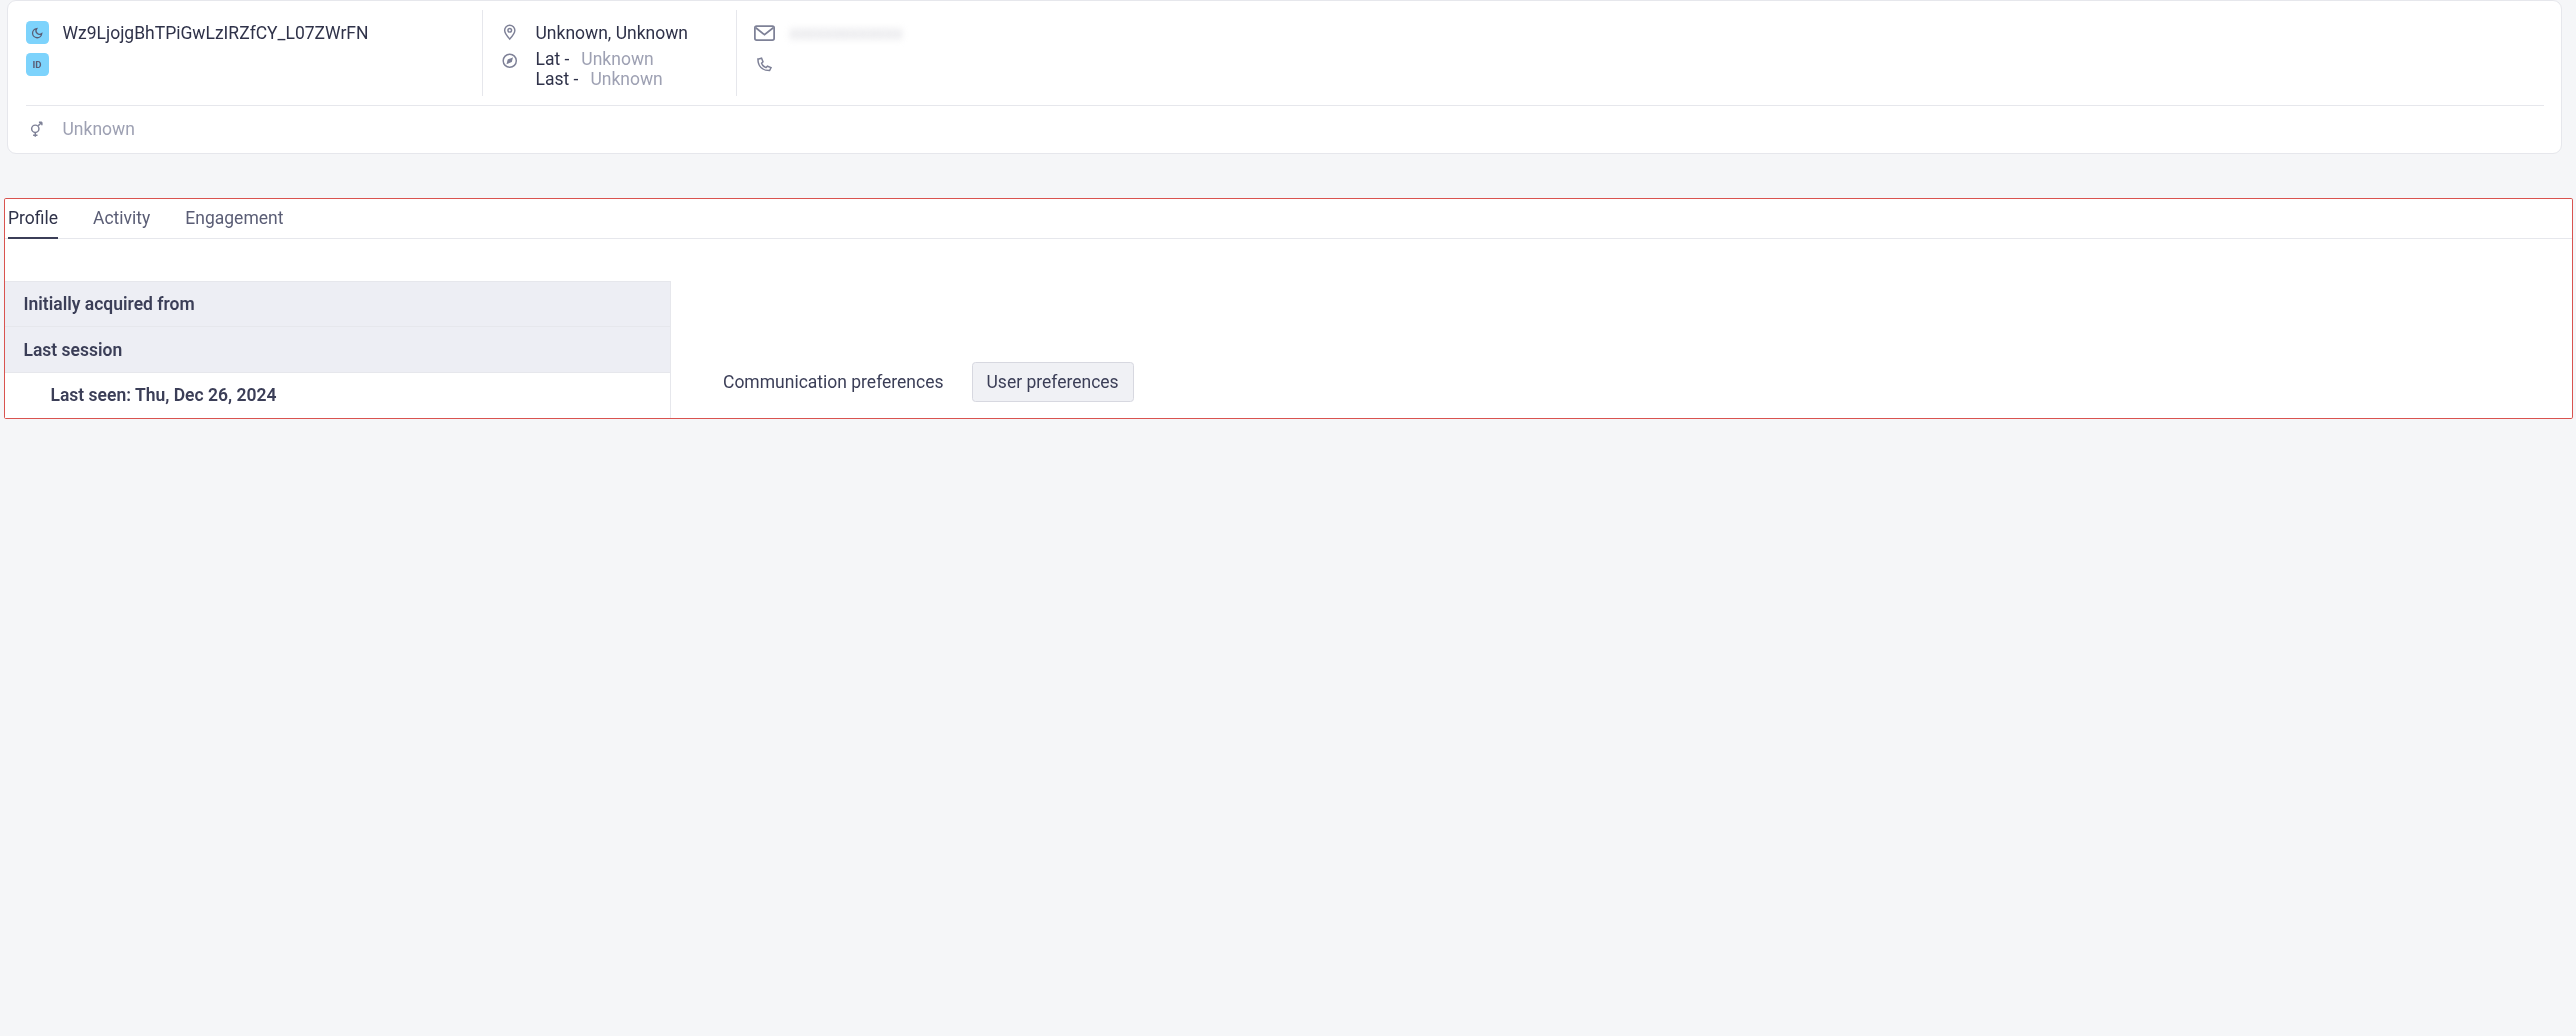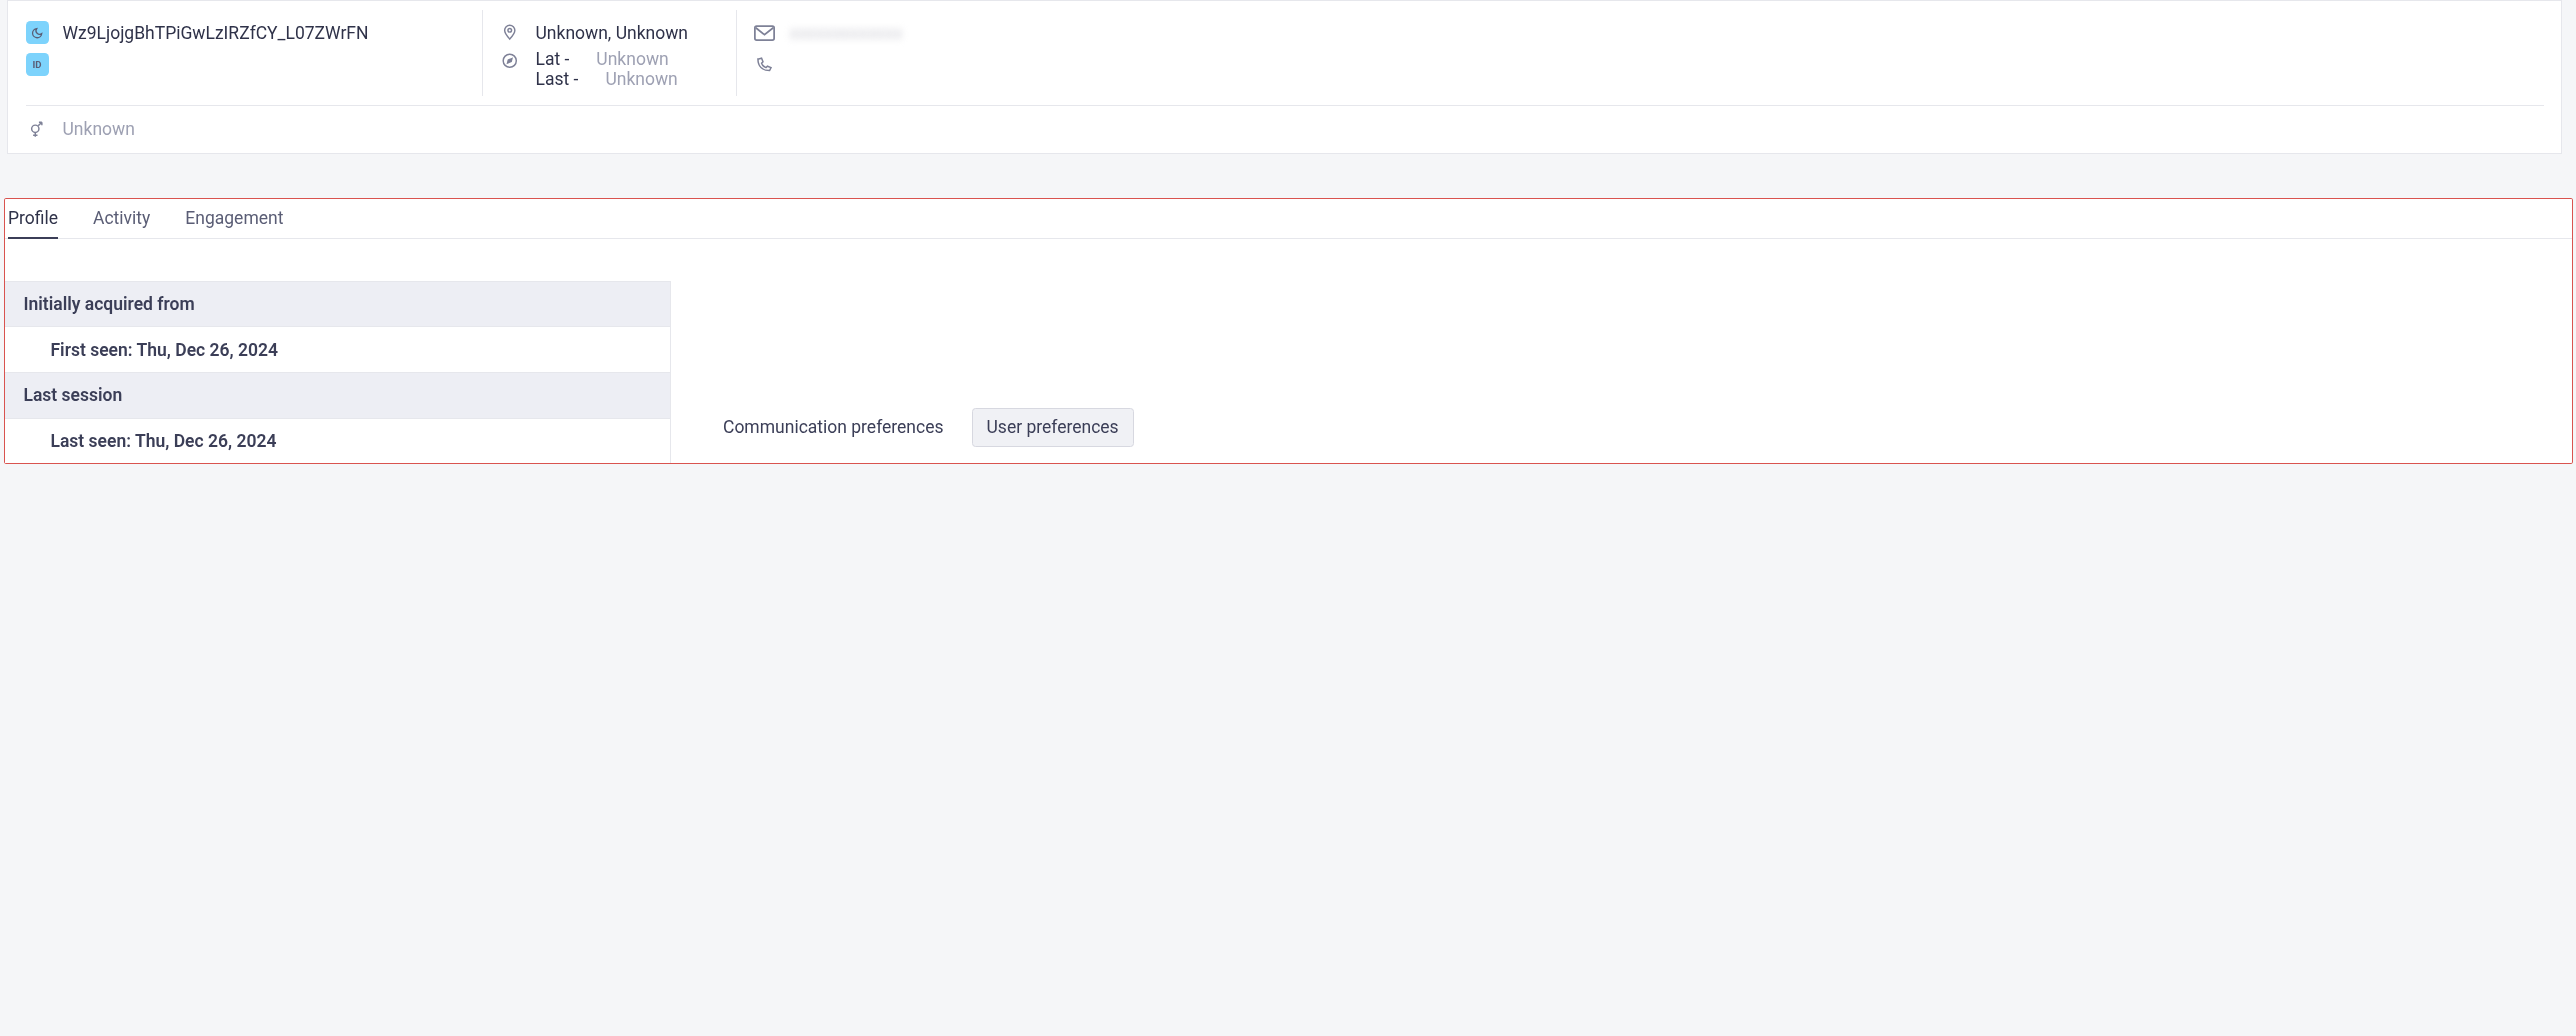--- a/index.html
+++ b/index.html
@@ -5,21 +5,21 @@
     * { box-sizing: border-box; margin: 0; padding: 0; }
     body {
       font-family: -apple-system, BlinkMacSystemFont, "Segoe UI", Roboto, sans-serif;
       background: #f5f6f8;
       color: #434761;
       font-size: 17.5px;
     }
     .card-top {
       background: #fff;
       border: 0.9px solid #e6e7ec;
-      border-radius: 0;
+      border-radius: 9px;
       margin: 0 14px 0 7px;
       padding: 0;
     }
     .info-columns {
       display: flex;
       padding: 8.8px 17.5px 8.8px 17.5px;
     }
     .col {
       padding: 7px 24.6px 7px 16px;
     }
@@ -60,21 +60,21 @@
     .text-muted { color: #9ea1b3; }
     .latlong-row {
       display: flex;
       align-items: flex-start;
       gap: 14px;
     }
     .latlong-labels {
       display: flex;
       flex-direction: column;
     }
-    .latlong-labels div { display: flex; gap: 27px; }
+    .latlong-labels div { display: flex; gap: 12px; }
     .divider {
       border-top: 0.9px solid #e6e7ec;
       margin: 0 17.5px;
     }
     .gender-row {
       padding: 12.3px 17.5px 12.3px 17.5px;
       display: flex;
       align-items: center;
       gap: 14px;
     }
@@ -253,24 +253,20 @@
 <div class="highlight-frame">
   <div class="tabs">
     <div class="tab active">Profile</div>
     <div class="tab">Activity</div>
     <div class="tab">Engagement</div>
   </div>
 
   <div class="profile-body">
     <div class="left-panel">
       <div class="section-header">Initially acquired from</div>
-      <div class="section-item">
-        <span>First seen:</span>
-        <span>Thu, Dec 26, 2024</span>
-      </div>
       <div class="section-header">Last session</div>
       <div class="section-item" style="border-bottom:none">
         <span>Last seen:</span>
         <span>Thu, Dec 26, 2024</span>
       </div>
     </div>
 
     <div class="right-panel">
       <div class="inner-tabs">
         <div class="inner-tab">Communication preferences</div>

